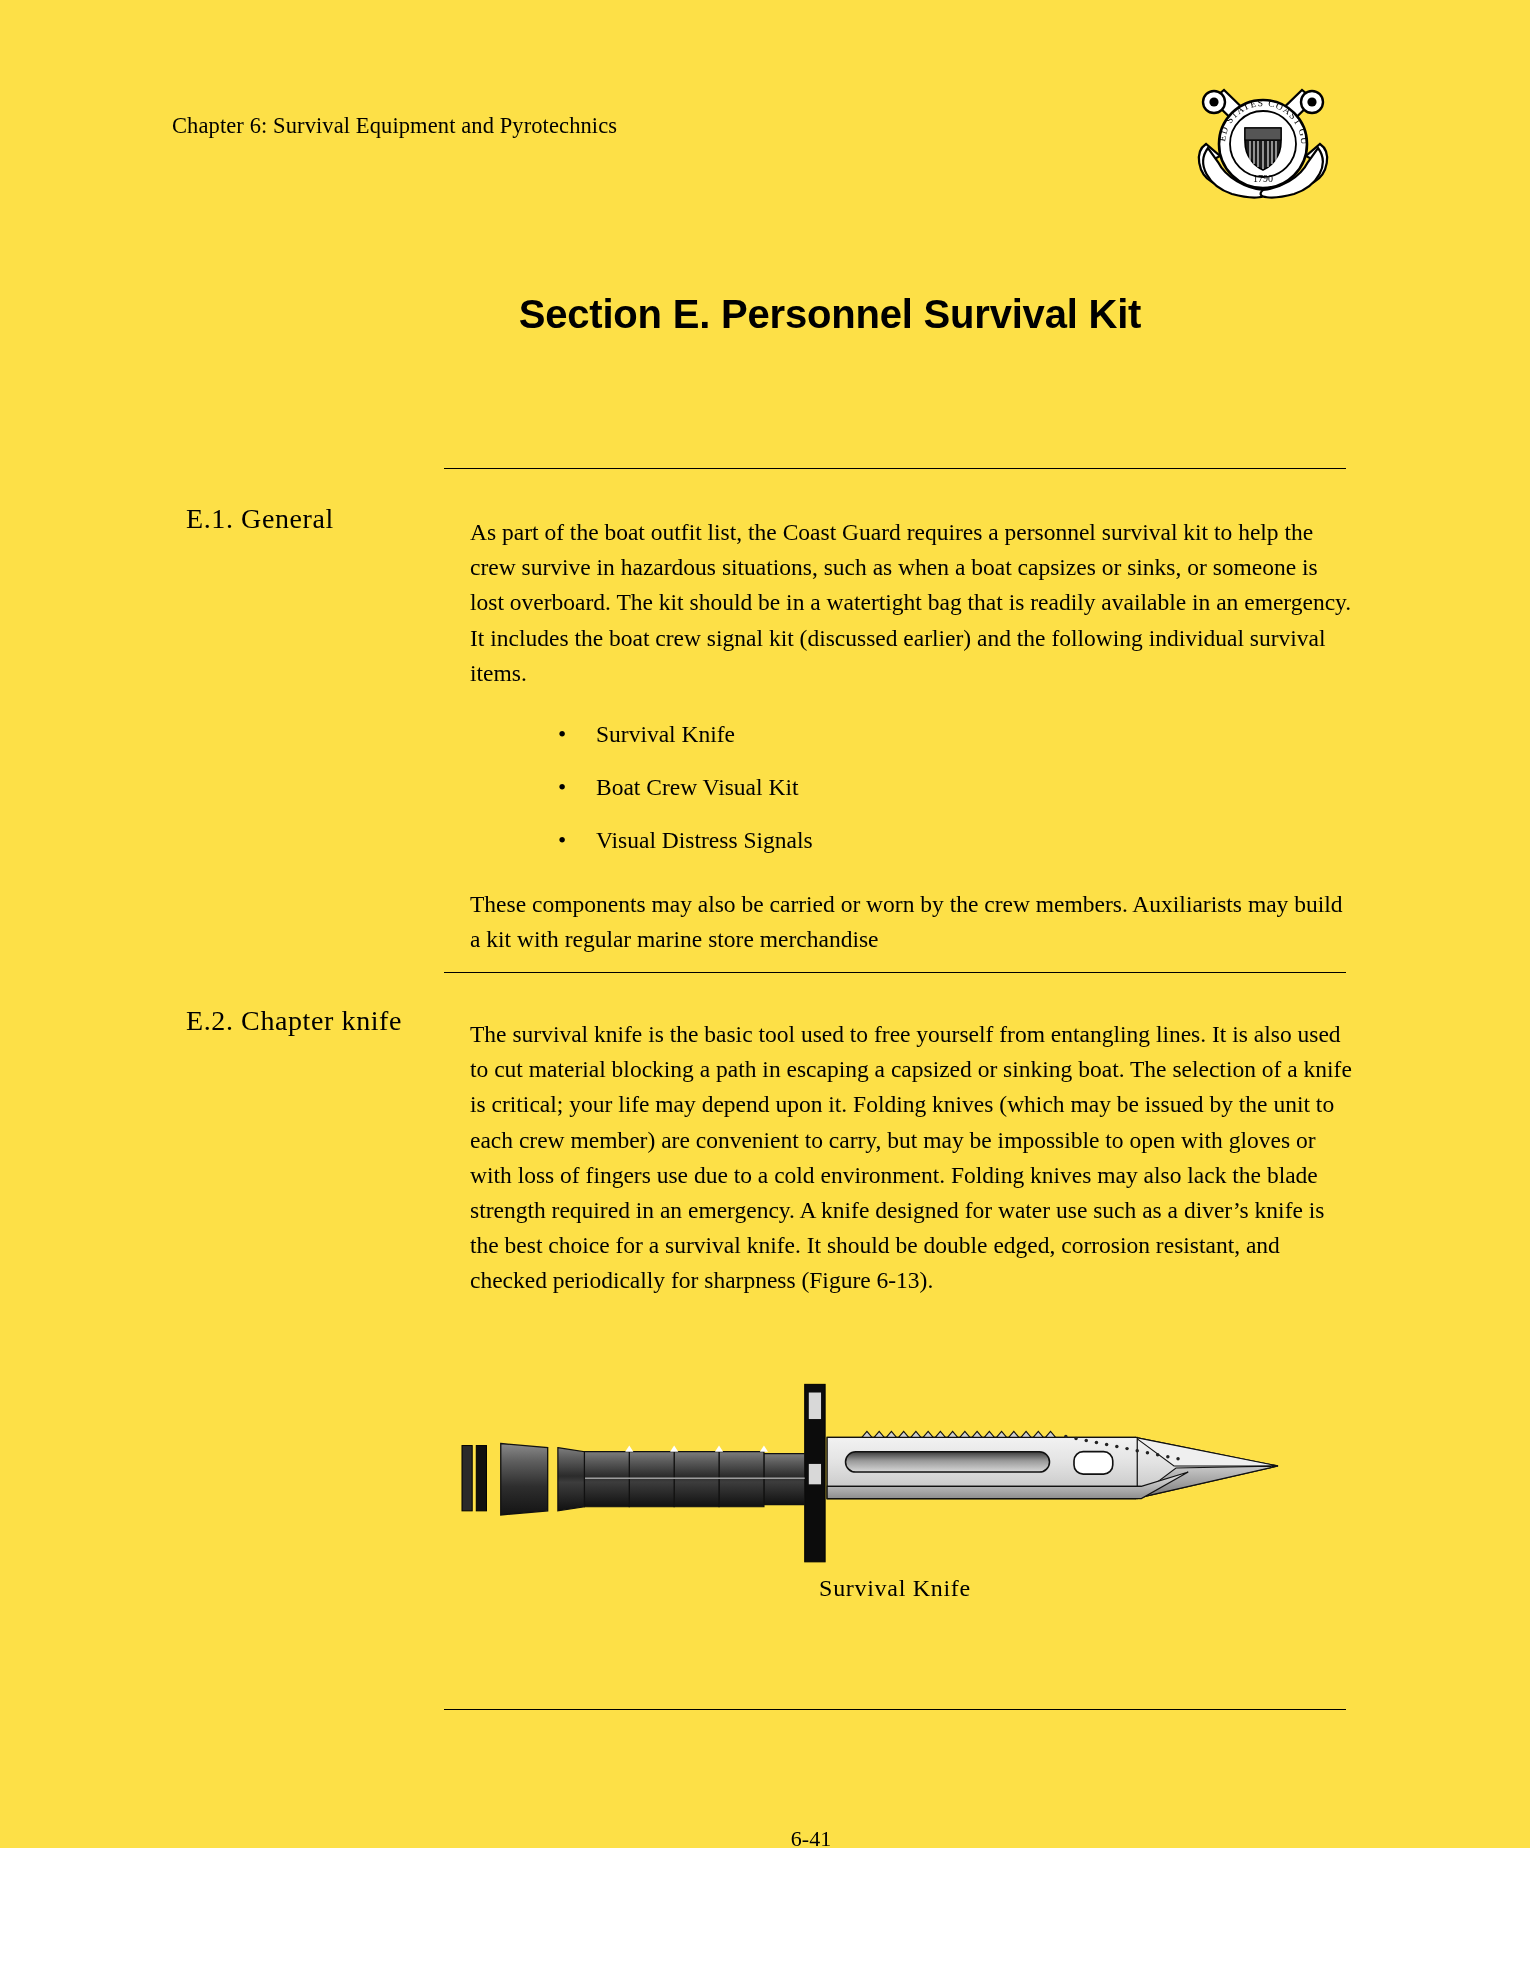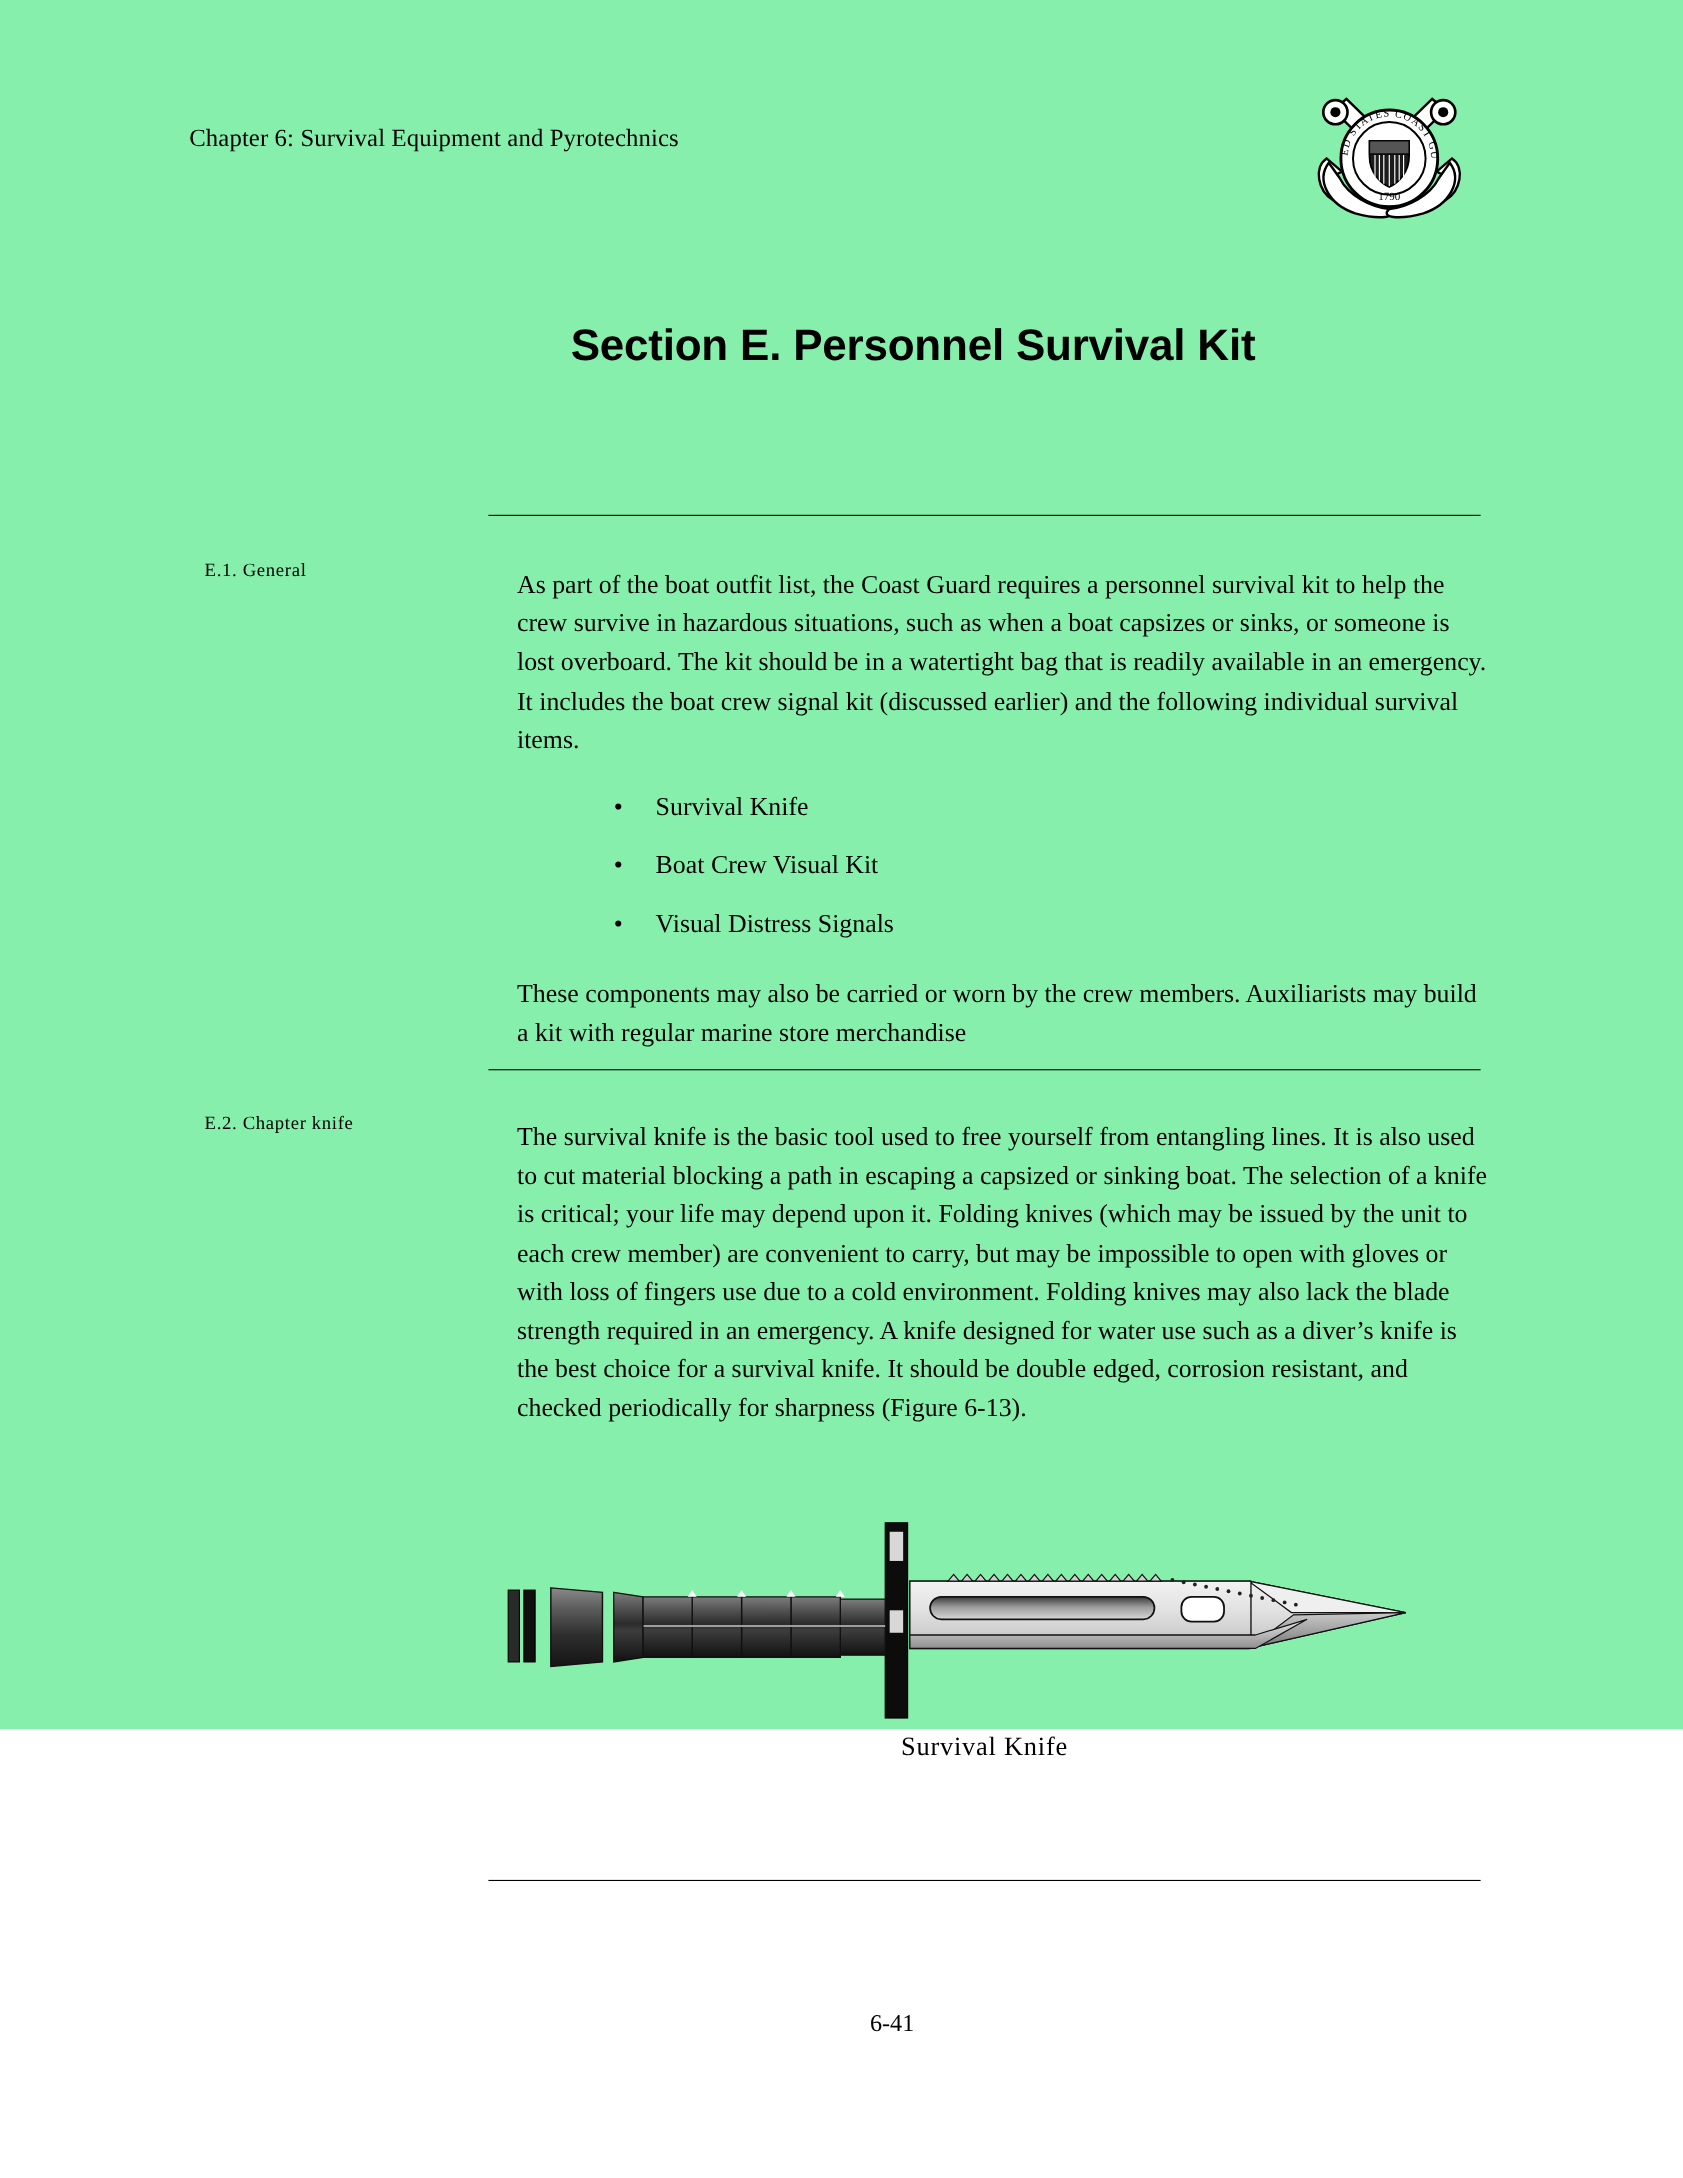--- a/index.html
+++ b/index.html
@@ -12,22 +12,22 @@
     height: 1980px;
     position: relative;
     font-family: "Liberation Serif", "DejaVu Serif", serif;
     color: #000000;
     overflow: hidden;
   }
 
   .page {
     position: relative;
     width: 1530px;
-    height: 1572px;
-    background: #86efac;
+    height: 1848px;
+    background: #fde047;
   }
 
   
   .running-header {
     position: absolute;
     left: 172px;
     top: 113px;
     font-size: 22.5px;
     letter-spacing: 0.1px;
     white-space: nowrap;
@@ -70,21 +70,21 @@
   .rule-mid    { top: 972px; }
   .rule-bottom { top: 1709px; }
 
   
   .block { position: absolute; }
   .block .label {
     position: absolute;
     left: 0;
     top: 0;
     width: 260px;
-    font-size: 17px;
+    font-size: 28px;
     line-height: 32px;
     letter-spacing: 0.6px;
   }
   .block .body {
     position: absolute;
     left: 272px;
     top: 0;
     width: 910px;
     font-size: 23.5px;
     line-height: 35.2px;

